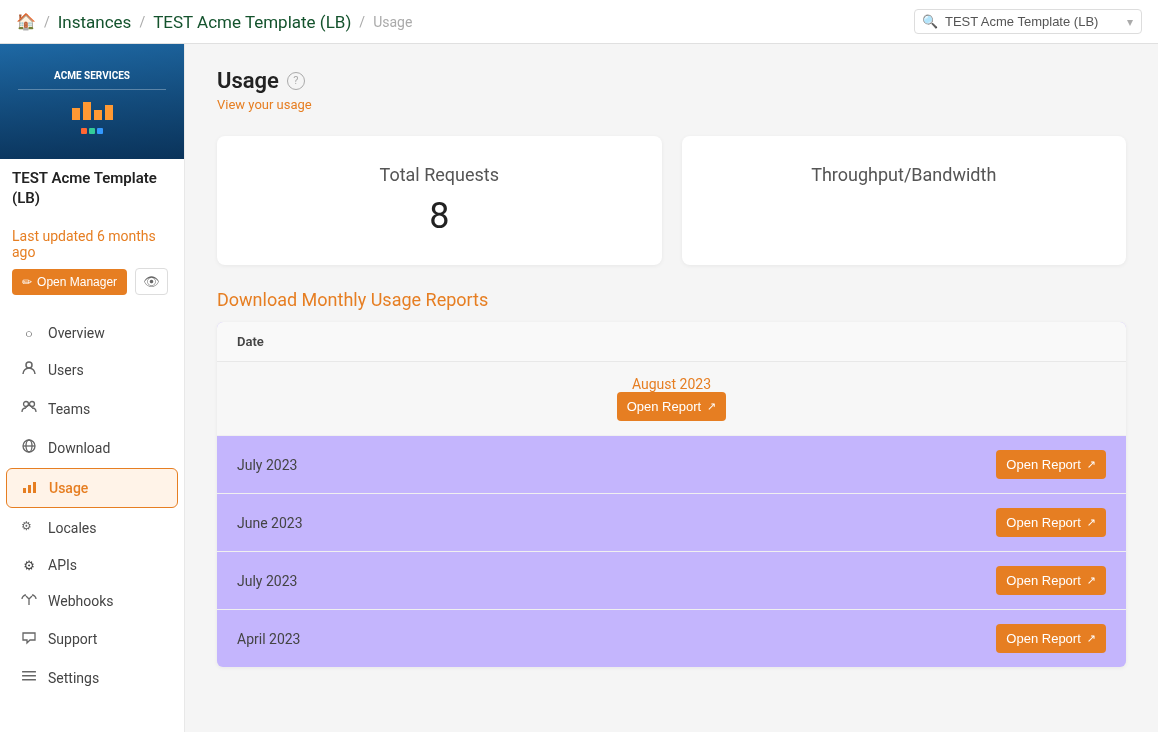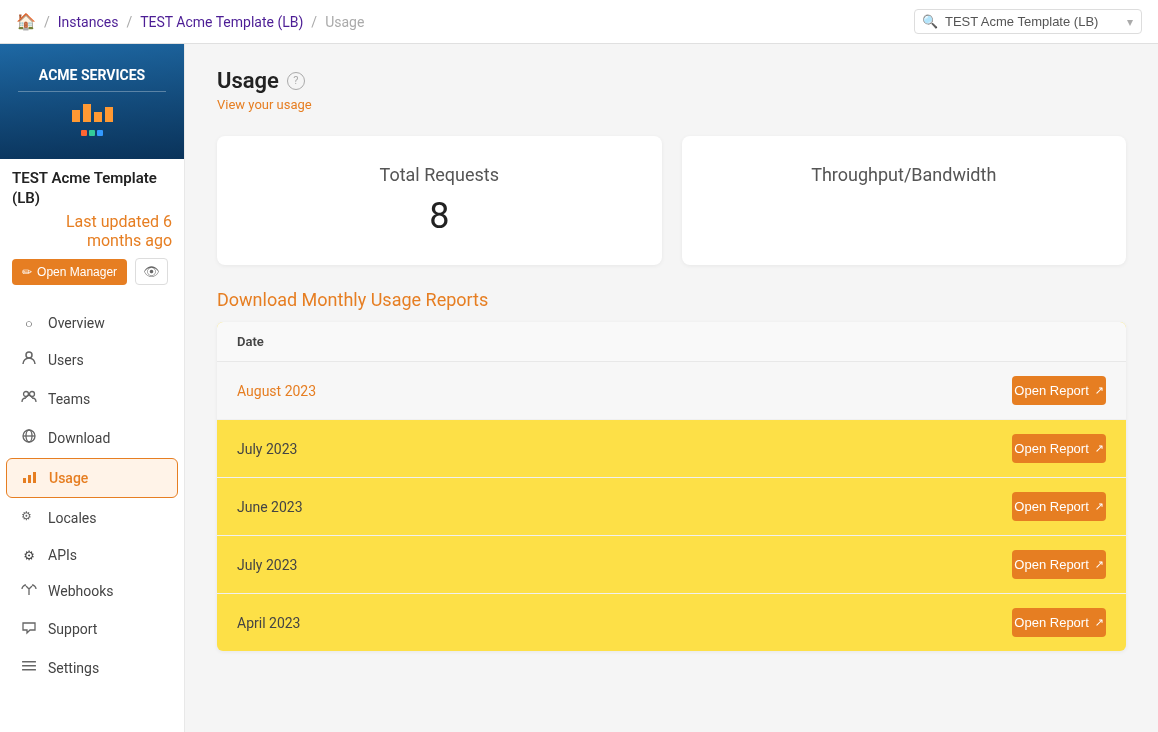--- a/index.html
+++ b/index.html
@@ -10,21 +10,21 @@
       background: #fff;
       border-bottom: 1px solid #e0e0e0;
       height: 44px;
       display: flex;
       align-items: center;
       padding: 0 16px;
       gap: 8px;
     }
     .top-nav .home-icon { color: #666; font-size: 16px; }
     .top-nav .separator { color: #aaa; font-size: 14px; }
-    .top-nav .breadcrumb-link { color: #4c1d95; text-decoration: none; font-size: 14px; }
+    .top-nav .breadcrumb-link { color: #14532d; text-decoration: none; font-size: 17px; }
     .top-nav .breadcrumb-current { color: #aaa; font-size: 14px; }
     .top-nav .search-container {
       margin-left: auto;
       display: flex;
       align-items: center;
       border: 1px solid #ddd;
       border-radius: 4px;
       padding: 4px 8px;
       background: #fff;
       gap: 6px;
@@ -77,28 +77,28 @@
       top: 0; left: 0; right: 0; bottom: 0;
       background: linear-gradient(180deg, rgba(30,100,160,0.8) 0%, rgba(10,50,90,0.9) 100%);
       display: flex;
       flex-direction: column;
       align-items: center;
       justify-content: center;
       gap: 4px;
     }
     .thumb-title {
       color: #fff;
-      font-size: 14px;
+      font-size: 10px;
       font-weight: bold;
       text-align: center;
     }
 
     .sidebar-app-info { padding: 10px 12px 8px; }
     .sidebar-app-name { font-size: 15px; font-weight: 600; color: #222; line-height: 1.3; }
-    .sidebar-last-updated { font-size: 16px; color: #e67e22; margin-top: 4px; text-align: right; }
+    .sidebar-last-updated { font-size: 14px; color: #e67e22; margin-top: 20px; }
 
     .sidebar-actions { display: flex; align-items: center; gap: 8px; padding: 0 12px 12px; }
     .btn-open-manager {
       background: #e67e22;
       color: #fff;
       border: none;
       border-radius: 4px;
       padding: 6px 10px;
       font-size: 12px;
       font-weight: 500;
@@ -172,51 +172,51 @@
       text-align: center;
       box-shadow: 0 1px 4px rgba(0,0,0,0.06);
     }
     .stat-label { font-size: 18px; color: #555; margin-bottom: 10px; }
     .stat-value { font-size: 36px; font-weight: 400; color: #222; }
 
     
     .reports-title { font-size: 18px; font-weight: 400; color: #e67e22; margin-bottom: 12px; }
 
     .reports-table {
-      background: #fde047;
+      background: #c4b5fd;
       border-radius: 6px;
       overflow: hidden;
       box-shadow: 0 1px 4px rgba(0,0,0,0.06);
     }
     .reports-table-header {
       background: #f9f9f9;
       border-bottom: 1px solid #e8e8e8;
       padding: 12px 20px;
       font-weight: 600;
       font-size: 13px;
       color: #444;
     }
     .report-row {
       display: flex;
       align-items: center;
       justify-content: space-between;
       padding: 14px 20px;
       border-bottom: 1px solid #f0f0f0;
     }
     .report-row:last-child { border-bottom: none; }
-    .report-row.highlighted { background: #f7f7f7; }
+    .report-row.highlighted { background: #f7f7f7; flex-direction: column; }
     .report-date { font-size: 14px; }
     .report-date.orange { color: #e67e22; }
     .report-date.normal { color: #444; }
     .btn-open-report {
       background: #e67e22;
       color: #fff;
       border: none;
       border-radius: 4px;
-      padding: 7px 2px;
+      padding: 7px 10px;
       font-size: 13px;
       cursor: pointer;
       display: flex;
       align-items: center;
       gap: 6px;
     }
     .external-icon { font-size: 11px; }
     .reports-table-inner {
       max-height: 320px;
       overflow-y: auto;

